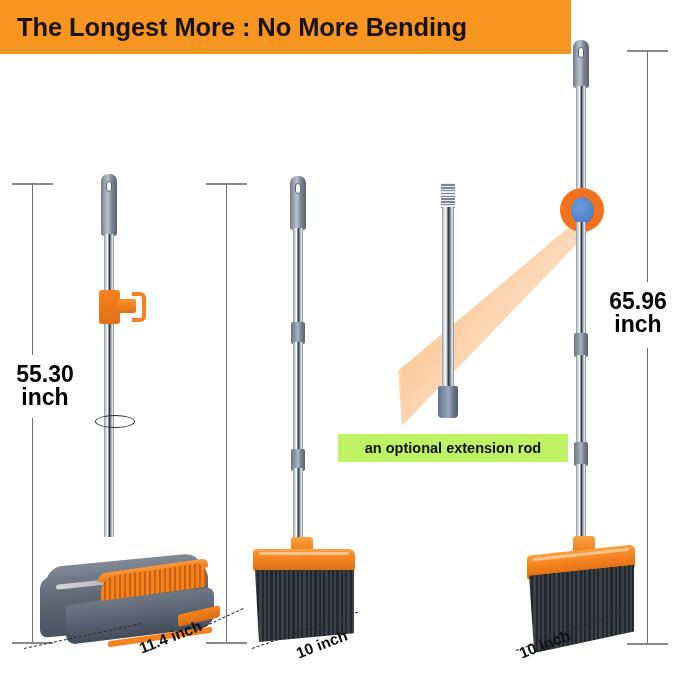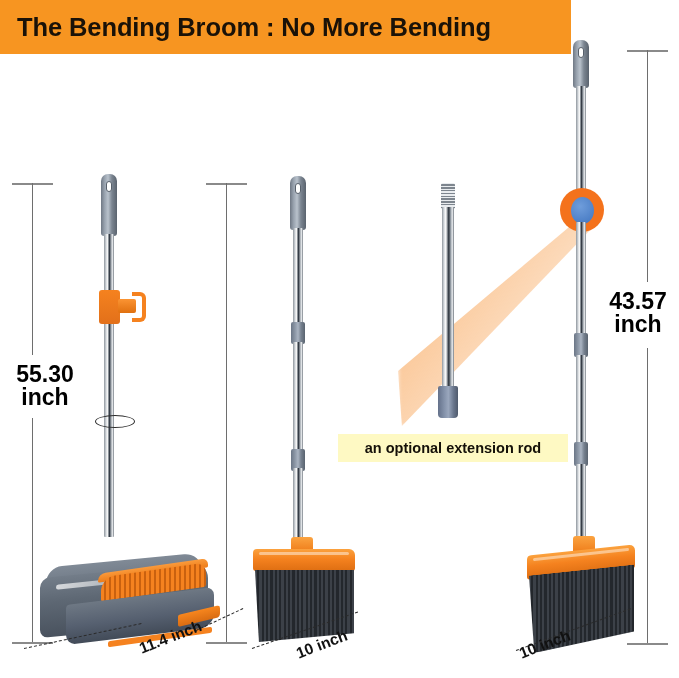--- a/index.html
+++ b/index.html
@@ -184,21 +184,21 @@
   }
   #ring-inner{
     position:absolute; left:571px; top:197px; width:23px; height:27px;
     border-radius:50%;
     background:radial-gradient(circle at 40% 35%,#6f9ddb,#3f74bf);
   }
 
   
   #ext-box{
     position:absolute; left:338px; top:434px; width:230px; height:28px;
-    background:#fef9c3; display:flex; align-items:center; justify-content:center;
+    background:#bef264; display:flex; align-items:center; justify-content:center;
   }
   #ext-box span{
     font-size:14.5px; font-weight:700; color:#141008; white-space:nowrap;
     font-family:"Liberation Sans", sans-serif;
   }
 
   
   #exrod{ position:absolute; left:437px; top:183px; width:22px; height:240px; }
   #exrod-thread{
     position:absolute; left:4px; top:0; width:14px; height:26px;
@@ -216,21 +216,21 @@
     position:absolute; left:1px; top:203px; width:20px; height:32px;
     background:linear-gradient(to right,#64718a 0%,#8593ab 32%,#9aa7bd 52%,
                #69768c 78%,#4f5a6c 100%);
     border-radius:2px 2px 4px 4px;
   }
 </style>
 </head>
 <body>
 
 <div id="header-band">
-  <div id="header-title">The Bending Broom : No More Bending</div>
+  <div id="header-title">The Longest More : No More Bending</div>
 </div>
 
 <div class="dimcap" style="left:12px; top:183px; width:41px;"></div>
 <div class="dimline" style="left:32px; top:183px; height:172px;"></div>
 <div class="dimline" style="left:32px; top:418px; height:225px;"></div>
 <div class="dimcap" style="left:12px; top:642px; width:41px;"></div>
 
 <div class="dimlabel" id="label-38">
   <span>55.30</span>
   <span class="u">inch</span>
@@ -239,21 +239,21 @@
 <div class="dimcap" style="left:206px; top:183px; width:41px;"></div>
 <div class="dimline" style="left:226px; top:183px; height:459px;"></div>
 <div class="dimcap" style="left:206px; top:642px; width:41px;"></div>
 
 <div class="dimcap" style="left:627px; top:50px; width:41px;"></div>
 <div class="dimline" style="left:647px; top:50px; height:232px;"></div>
 <div class="dimline" style="left:647px; top:348px; height:296px;"></div>
 <div class="dimcap" style="left:627px; top:643px; width:41px;"></div>
 
 <div class="dimlabel" id="label-50">
-  <span>43.57</span>
+  <span>65.96</span>
   <span class="u">inch</span>
 </div>
 
 <div class="grip" style="left:101px; top:174px; width:16px; height:62px;">
   <div class="hole"></div>
 </div>
 <div class="pole" style="left:104px; top:234px; width:10px; height:64px;"></div>
 <div class="pole" style="left:104px; top:322px; width:10px; height:215px;"></div>
 
 <div id="clip1-body" style="left:99px; top:290px; width:21px; height:34px;"></div>

